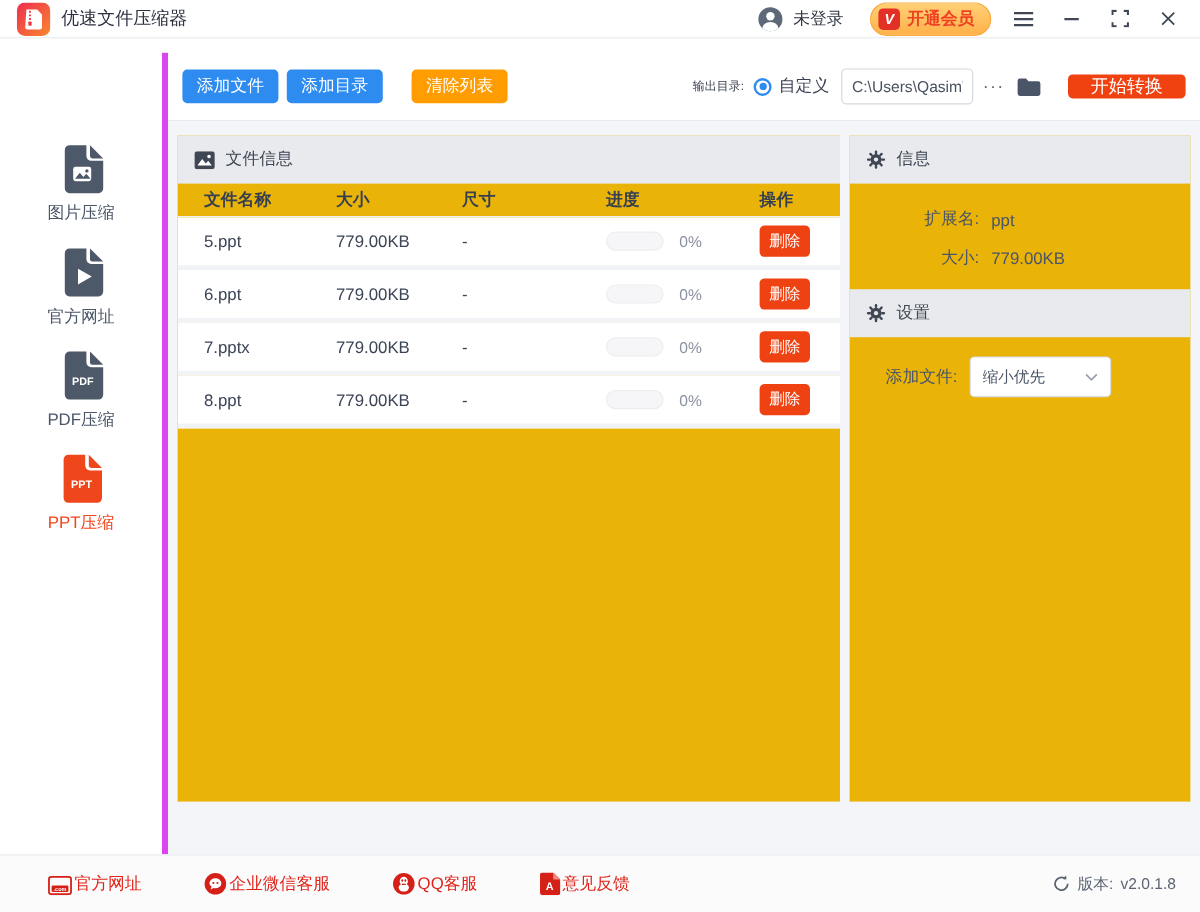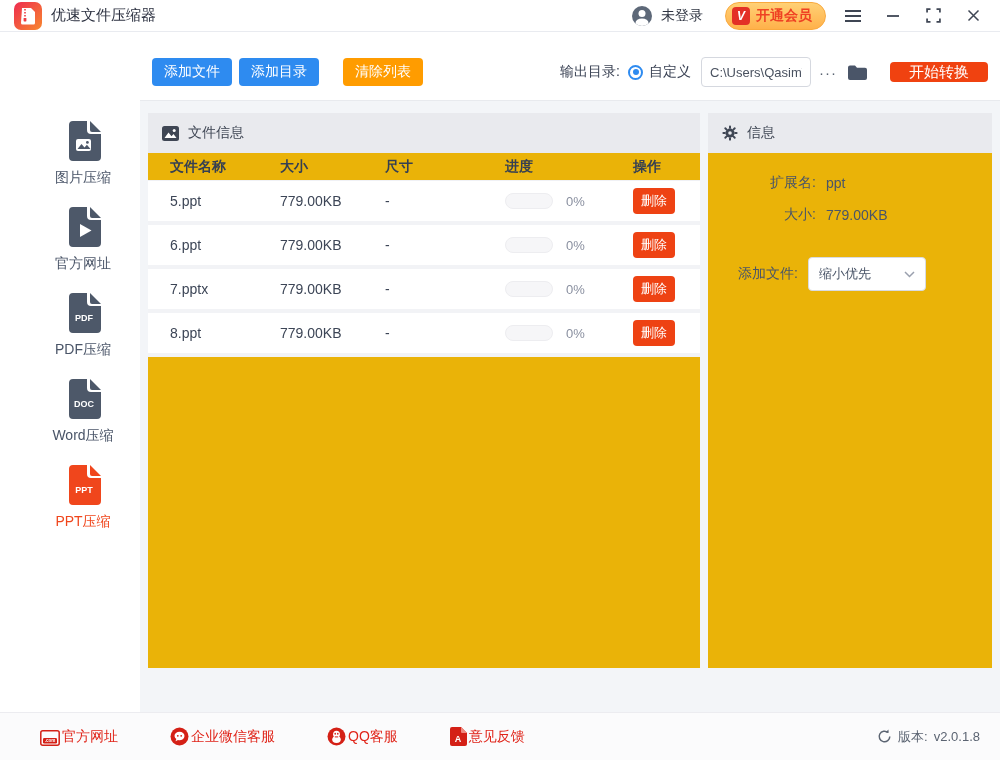--- a/index.html
+++ b/index.html
@@ -15,36 +15,36 @@
   .login-text { font-size:14px; color:#2f3542; }
   .vip-pill { height:28px; border-radius:14px; padding:0 13px 0 6px; display:flex; align-items:center; gap:6px;
     background:linear-gradient(180deg,#ffd075,#ffb14a); border:1px solid #f9a93e; cursor:pointer; }
   .vip-badge { width:18px; height:18px; border-radius:4px; background:#e33026; color:#fff;
     font-weight:bold; font-style:italic; font-size:12px; display:flex; align-items:center; justify-content:center; }
   .vip-text { font-size:14px; font-weight:bold; color:#ef4123; }
   .win-btn { width:26px; height:26px; display:flex; align-items:center; justify-content:center;
     margin-left:14px; cursor:pointer; }
 
   
-  .sidebar { position:absolute; top:44px; left:14px; width:140px; bottom:48px; background:#fff;
-    border-right:2px solid #d946ef; display:flex; flex-direction:column; align-items:center;
+  .sidebar { position:absolute; top:44px; left:0; width:140px; bottom:48px; background:#fff;
+    border-right:5px solid #d946ef; display:flex; flex-direction:column; align-items:center;
     padding-top:76px; gap:19px; }
   .side-item { display:flex; flex-direction:column; align-items:center; gap:7px;
     color:#4a5568; font-size:14px; cursor:pointer; }
   .side-item.active { color:#f0461c; }
 
   
   .toolbar { position:absolute; top:44px; left:140px; right:0; height:57px; background:#fff;
     border-bottom:1px solid #e8eaee; display:flex; align-items:center; padding:0 12px; }
   .btn { height:28px; border:none; border-radius:4px; color:#fff; font-size:14px;
     padding:0 12px; cursor:pointer; font-family:inherit; }
   .btn-blue { background:#2e8bf0; margin-right:7px; }
   .btn-orange { background:#ff9c00; margin-left:17px; }
   .out-group { margin-left:auto; display:flex; align-items:center; }
-  .out-label { font-size:14px; color:#3a4254; margin-right:8px; }
+  .out-label { font-size:10px; color:#3a4254; margin-right:8px; }
   .radio { width:15px; height:15px; border-radius:50%; border:2px solid #2e8bf0; position:relative;
     margin-right:6px; cursor:pointer; flex:none; }
   .radio::after { content:""; position:absolute; left:2.5px; top:2.5px; width:6px; height:6px;
     border-radius:50%; background:#2e8bf0; }
   .custom-label { font-size:14px; color:#3a4254; margin-right:10px; }
   .path-input { width:110px; height:30px; border:1px solid #d5d8df; border-radius:4px;
     padding:0 8px; font-size:13px; color:#4a5260; font-family:inherit; }
   .more-btn { margin:0 10px 0 8px; color:#5a6472; font-size:15px; letter-spacing:1px; cursor:pointer; }
   .folder-btn { cursor:pointer; display:flex; }
   .start-btn { height:20px; background:#f04210; border:none; border-radius:4px; color:#fff;
@@ -188,30 +188,20 @@
     <span>
       <svg width="38" height="42" viewBox="0 0 38 42">
         <path d="M9 1 H23 V10 a4 4 0 0 0 4 4 H37 V37 a4 4 0 0 1 -4 4 H9 a4 4 0 0 1 -4 -4 V5 a4 4 0 0 1 4 -4 Z" fill="#4d5869"></path>
         <path d="M26 1 L37 12 H28 a2 2 0 0 1 -2 -2 Z" fill="#4d5869"></path>
         <text x="20" y="28.5" text-anchor="middle" font-size="9" font-weight="bold" font-family="Liberation Sans, sans-serif" fill="#fff">PDF</text>
       </svg>
     </span>
     <span>PDF压缩</span>
   </div>
 
-  <div class="side-item">
-    <span>
-      <svg width="38" height="42" viewBox="0 0 38 42">
-        <path d="M9 1 H23 V10 a4 4 0 0 0 4 4 H37 V37 a4 4 0 0 1 -4 4 H9 a4 4 0 0 1 -4 -4 V5 a4 4 0 0 1 4 -4 Z" fill="#4d5869"></path>
-        <path d="M26 1 L37 12 H28 a2 2 0 0 1 -2 -2 Z" fill="#4d5869"></path>
-        <text x="20" y="28.5" text-anchor="middle" font-size="9" font-weight="bold" font-family="Liberation Sans, sans-serif" fill="#fff">DOC</text>
-      </svg>
-    </span>
-    <span>Word压缩</span>
-  </div>
 
   <div class="side-item active">
     <span>
       <svg width="38" height="42" viewBox="0 0 38 42">
         <path d="M9 1 H23 V10 a4 4 0 0 0 4 4 H37 V37 a4 4 0 0 1 -4 4 H9 a4 4 0 0 1 -4 -4 V5 a4 4 0 0 1 4 -4 Z" fill="#f0461c"></path>
         <path d="M26 1 L37 12 H28 a2 2 0 0 1 -2 -2 Z" fill="#f0461c"></path>
         <text x="20" y="28.5" text-anchor="middle" font-size="9" font-weight="bold" font-family="Liberation Sans, sans-serif" fill="#fff">PPT</text>
       </svg>
     </span>
     <span>PPT压缩</span>
@@ -329,20 +319,39 @@
       <div class="field-row">
         <span class="field-label">扩展名:</span>
         <span class="field-value">ppt</span>
       </div>
       <div class="field-row">
         <span class="field-label">大小:</span>
         <span class="field-value">779.00KB</span>
       </div>
     </div>
 
+    <div class="panel-header">
+      <span>
+        <svg width="16" height="16" viewBox="0 0 16 16">
+          <g fill="#3f4654">
+            <circle cx="8" cy="8" r="4.6"></circle>
+            <rect x="7" y="0.4" width="2" height="3.4" rx="0.9"></rect>
+            <rect x="7" y="0.4" width="2" height="3.4" rx="0.9" transform="rotate(45 8 8)"></rect>
+            <rect x="7" y="0.4" width="2" height="3.4" rx="0.9" transform="rotate(90 8 8)"></rect>
+            <rect x="7" y="0.4" width="2" height="3.4" rx="0.9" transform="rotate(135 8 8)"></rect>
+            <rect x="7" y="0.4" width="2" height="3.4" rx="0.9" transform="rotate(180 8 8)"></rect>
+            <rect x="7" y="0.4" width="2" height="3.4" rx="0.9" transform="rotate(225 8 8)"></rect>
+            <rect x="7" y="0.4" width="2" height="3.4" rx="0.9" transform="rotate(270 8 8)"></rect>
+            <rect x="7" y="0.4" width="2" height="3.4" rx="0.9" transform="rotate(315 8 8)"></rect>
+          </g>
+          <circle cx="8" cy="8" r="1.8" fill="#e9eaee"></circle>
+        </svg>
+      </span>
+      <span>设置</span>
+    </div>
 
     <div class="settings-row">
       <span>添加文件:</span>
       <div class="select-box">
         <span>缩小优先</span>
         <span>
           <svg width="11" height="7" viewBox="0 0 11 7" fill="none">
               <path d="M1 1 L5.5 5.5 L10 1" stroke="#9aa0ae" stroke-width="1.5"></path>
             </svg>
         </span>

